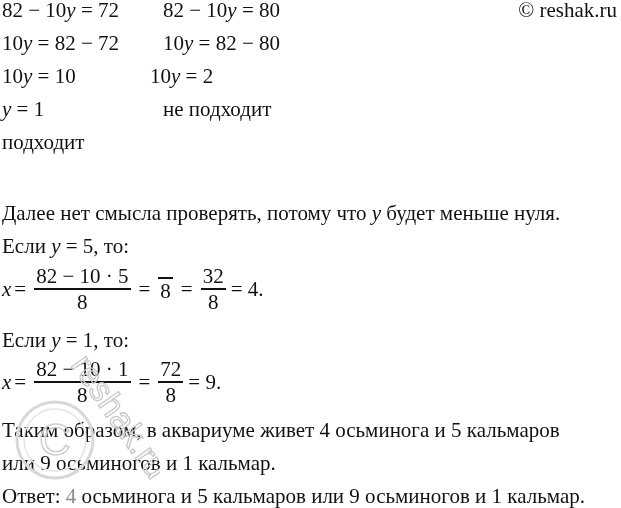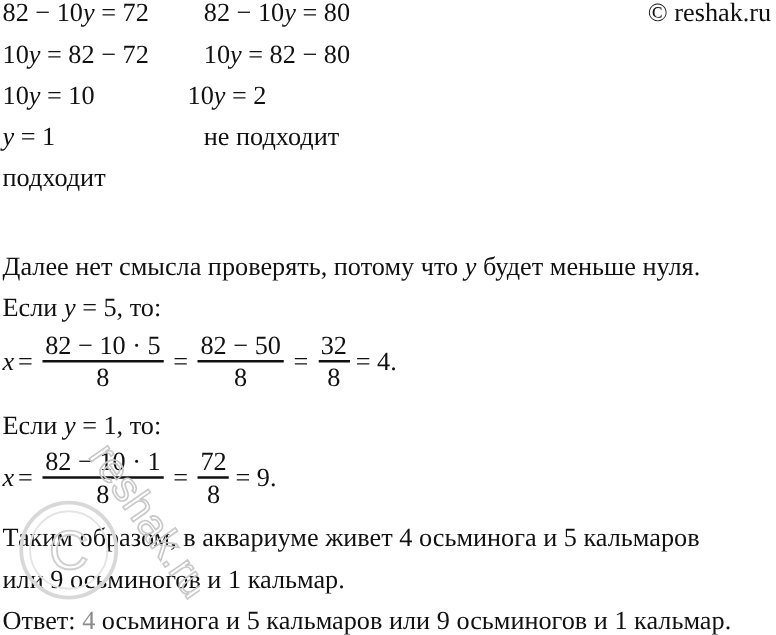--- a/index.html
+++ b/index.html
@@ -107,21 +107,20 @@
 <div class="mathrow" style="left:2px; top:263px;">
   <span class="it">x</span>
   <span class="op">=</span>
   <span class="frac">
     <span class="num">82 − 10 · 5</span>
     <span class="bar"></span>
     <span class="den">8</span>
   </span>
   <span class="op">=</span>
   <span class="frac">
-    <span class="num">82 − 50</span>
     <span class="bar"></span>
     <span class="den">8</span>
   </span>
   <span class="op">=</span>
   <span class="frac">
     <span class="num">32</span>
     <span class="bar"></span>
     <span class="den">8</span>
   </span>
   <span>= 4.</span>

